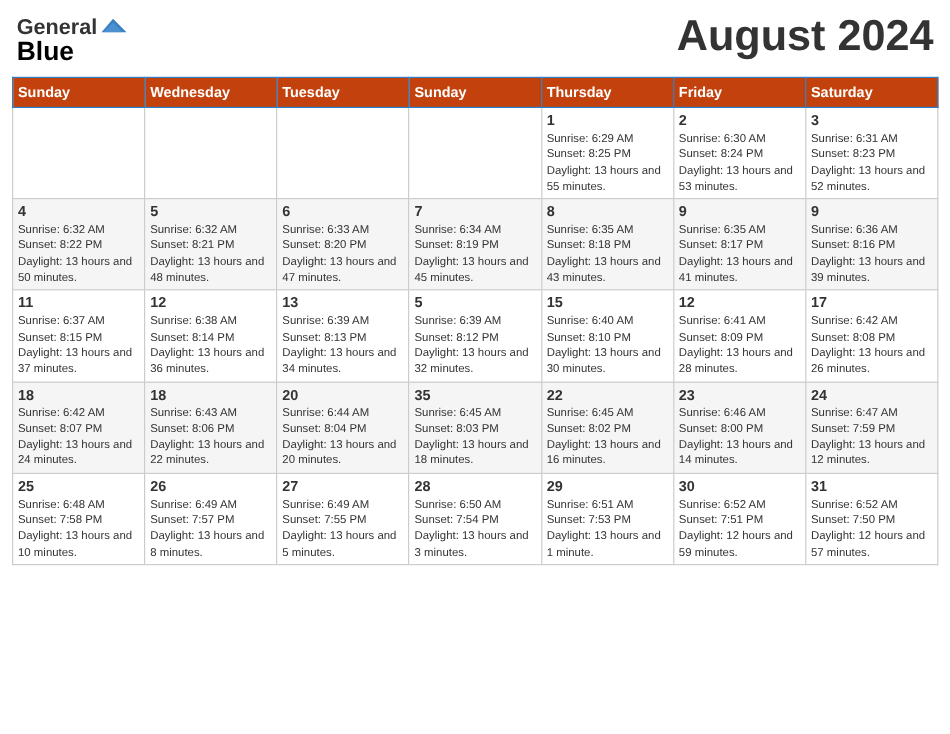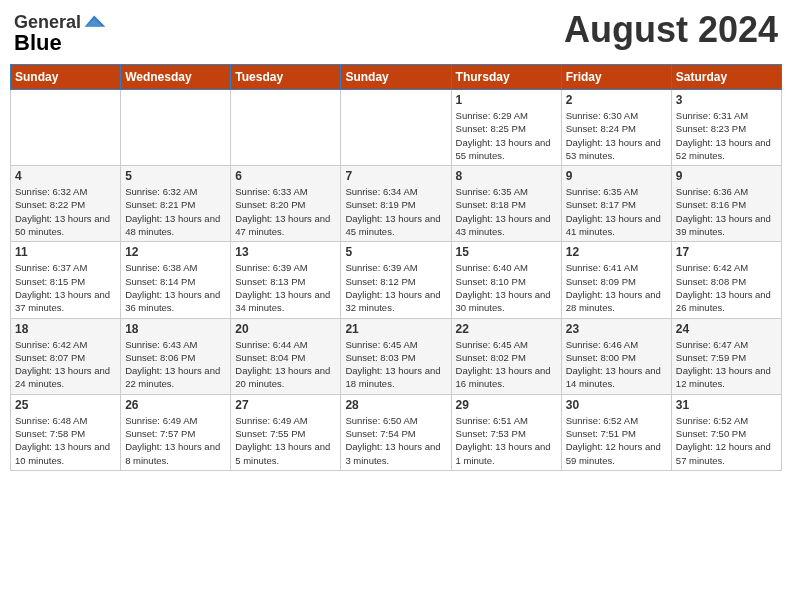--- a/index.html
+++ b/index.html
@@ -203,21 +203,21 @@
         </td>
         <td>
           <span class="day-number">18</span>
           <div class="day-info">Sunrise: 6:43 AM<br>Sunset: 8:06 PM<br>Daylight: 13 hours and 22 minutes.</div>
         </td>
         <td>
           <span class="day-number">20</span>
           <div class="day-info">Sunrise: 6:44 AM<br>Sunset: 8:04 PM<br>Daylight: 13 hours and 20 minutes.</div>
         </td>
         <td>
-          <span class="day-number">21</span>
+          <span class="day-number">35</span>
           <div class="day-info">Sunrise: 6:45 AM<br>Sunset: 8:03 PM<br>Daylight: 13 hours and 18 minutes.</div>
         </td>
         <td>
           <span class="day-number">22</span>
           <div class="day-info">Sunrise: 6:45 AM<br>Sunset: 8:02 PM<br>Daylight: 13 hours and 16 minutes.</div>
         </td>
         <td>
           <span class="day-number">23</span>
           <div class="day-info">Sunrise: 6:46 AM<br>Sunset: 8:00 PM<br>Daylight: 13 hours and 14 minutes.</div>
         </td>

